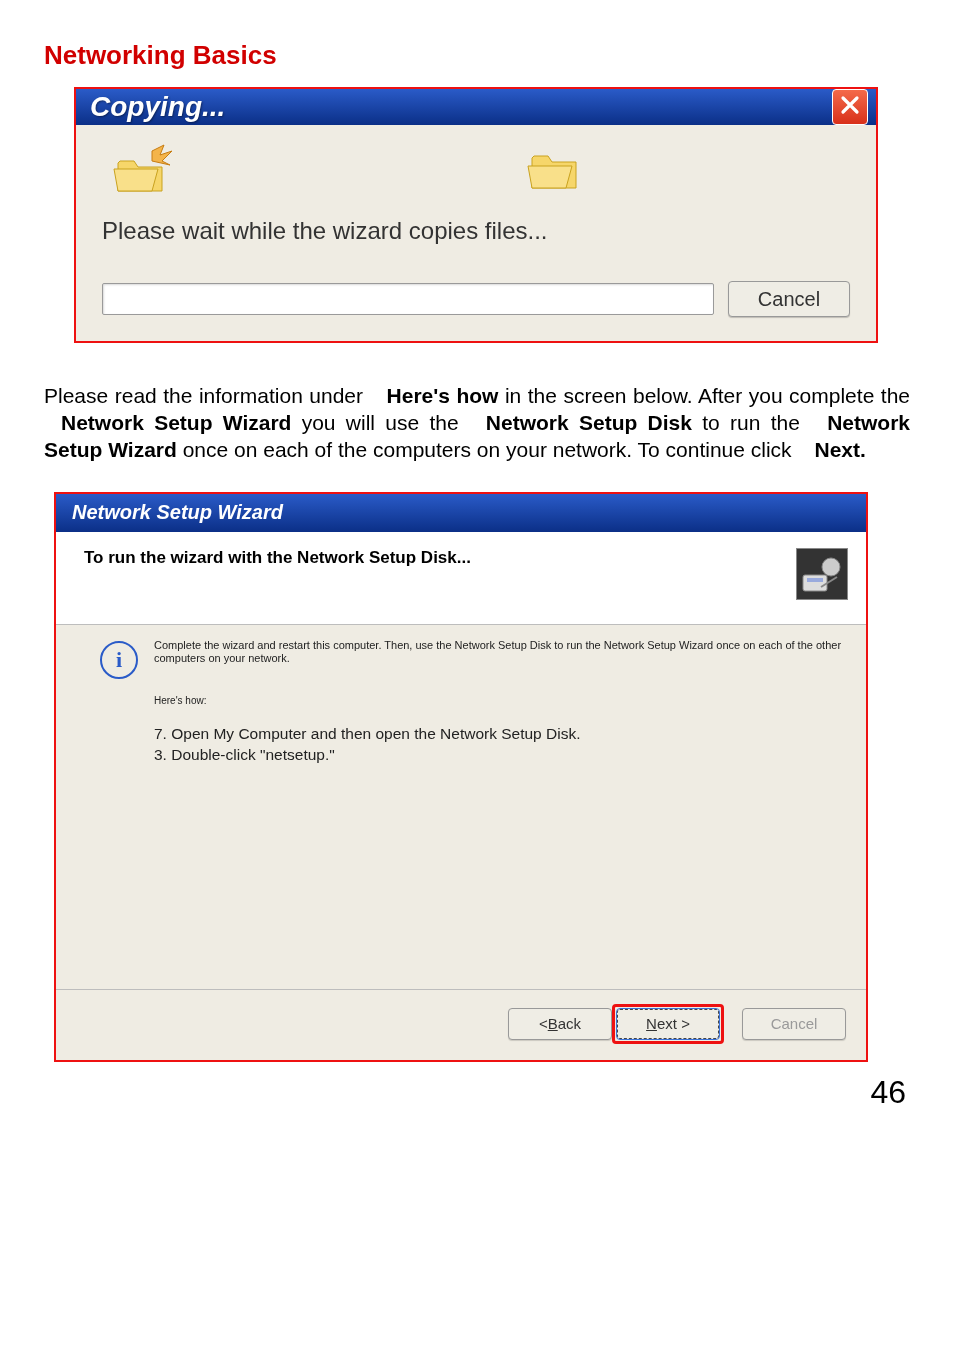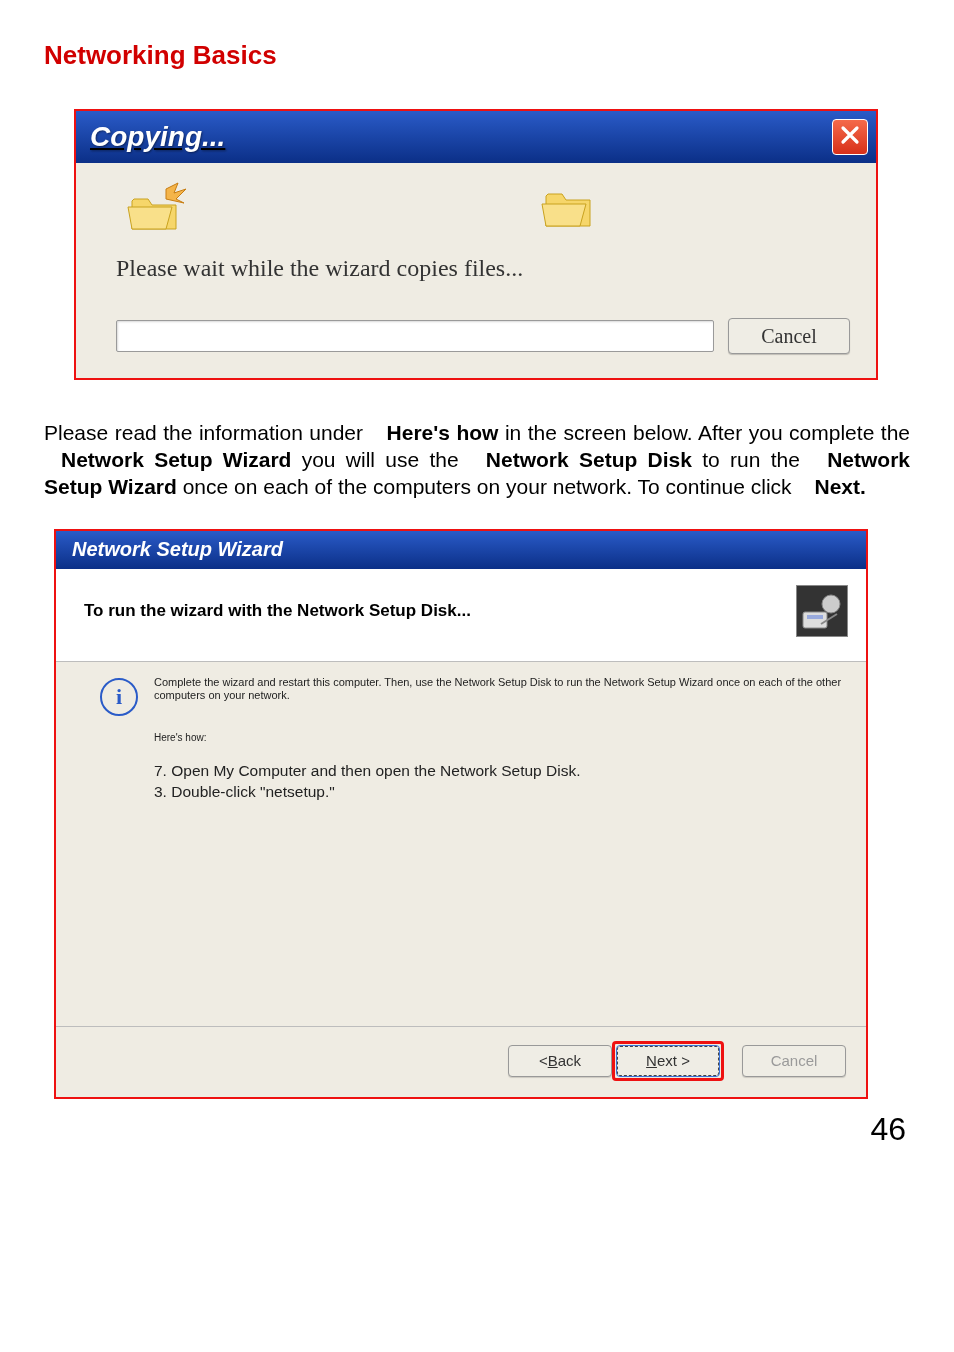--- a/index.html
+++ b/index.html
@@ -9,59 +9,57 @@
     font-family: Arial, Helvetica, sans-serif;
     width: 954px;
   }
   .page {
     padding: 40px 44px 20px 44px;
   }
   .page-title {
     color: #d10000;
     font-size: 26px;
     font-weight: bold;
-    margin-bottom: 38px;
+    margin-bottom: 16px;
   }
 
   
   .dialog1 {
     border: 2px solid #e11;
     margin: 0 auto 40px 30px;
     width: 800px;
     background: #efece3;
   }
   .titlebar1 {
     background: linear-gradient(to bottom, #2a5bc8 0%, #0b2f87 100%);
     padding: 8px 8px 8px 14px;
     display: flex;
     align-items: center;
     justify-content: space-between;
-    height: 52px;
+    height: 36px;
     box-sizing: border-box;
-    text-decoration: underline;
   }
   .titlebar1 .title-text {
     color: #fff;
     font-family: "Trebuchet MS", Arial, sans-serif;
     font-size: 28px;
     font-weight: bold;
     font-style: italic;
     text-shadow: 1px 1px 2px rgba(0,0,0,0.4);
   }
   .close-btn {
     width: 34px; height: 34px;
     background: linear-gradient(to bottom, #f46a4a, #d8301a);
     border: 1px solid #fff;
     border-radius: 4px;
     display: flex; align-items: center; justify-content: center;
   }
   .close-btn svg { width: 20px; height: 20px; }
   .dialog1-body {
-    padding: 18px 26px 24px 40px;
-    font-family: Liberation Serif, serif;
+    padding: 18px 26px 24px 26px;
   }
   .copy-icons-row {
     display: flex;
     align-items: center;
     gap: 350px;
     padding-left: 10px;
     margin-bottom: 18px;
   }
   .folder-icon-group { display: flex; align-items: center; gap: 2px; }
   .copy-text {
@@ -124,21 +122,21 @@
     font-size: 20px;
     font-weight: bold;
     font-style: italic;
   }
   .header-strip {
     background: #fff;
     border-bottom: 1px solid #bdbdbd;
     padding: 16px 18px 24px 28px;
     display: flex;
     justify-content: space-between;
-    align-items: center;
+    align-items: flex-start;
   }
   .header-strip .heading {
     font-weight: bold;
     font-size: 17px;
     color: #000;
   }
   .header-icon {
     width: 50px; height: 50px;
     background: #333;
     border: 1px solid #888;

